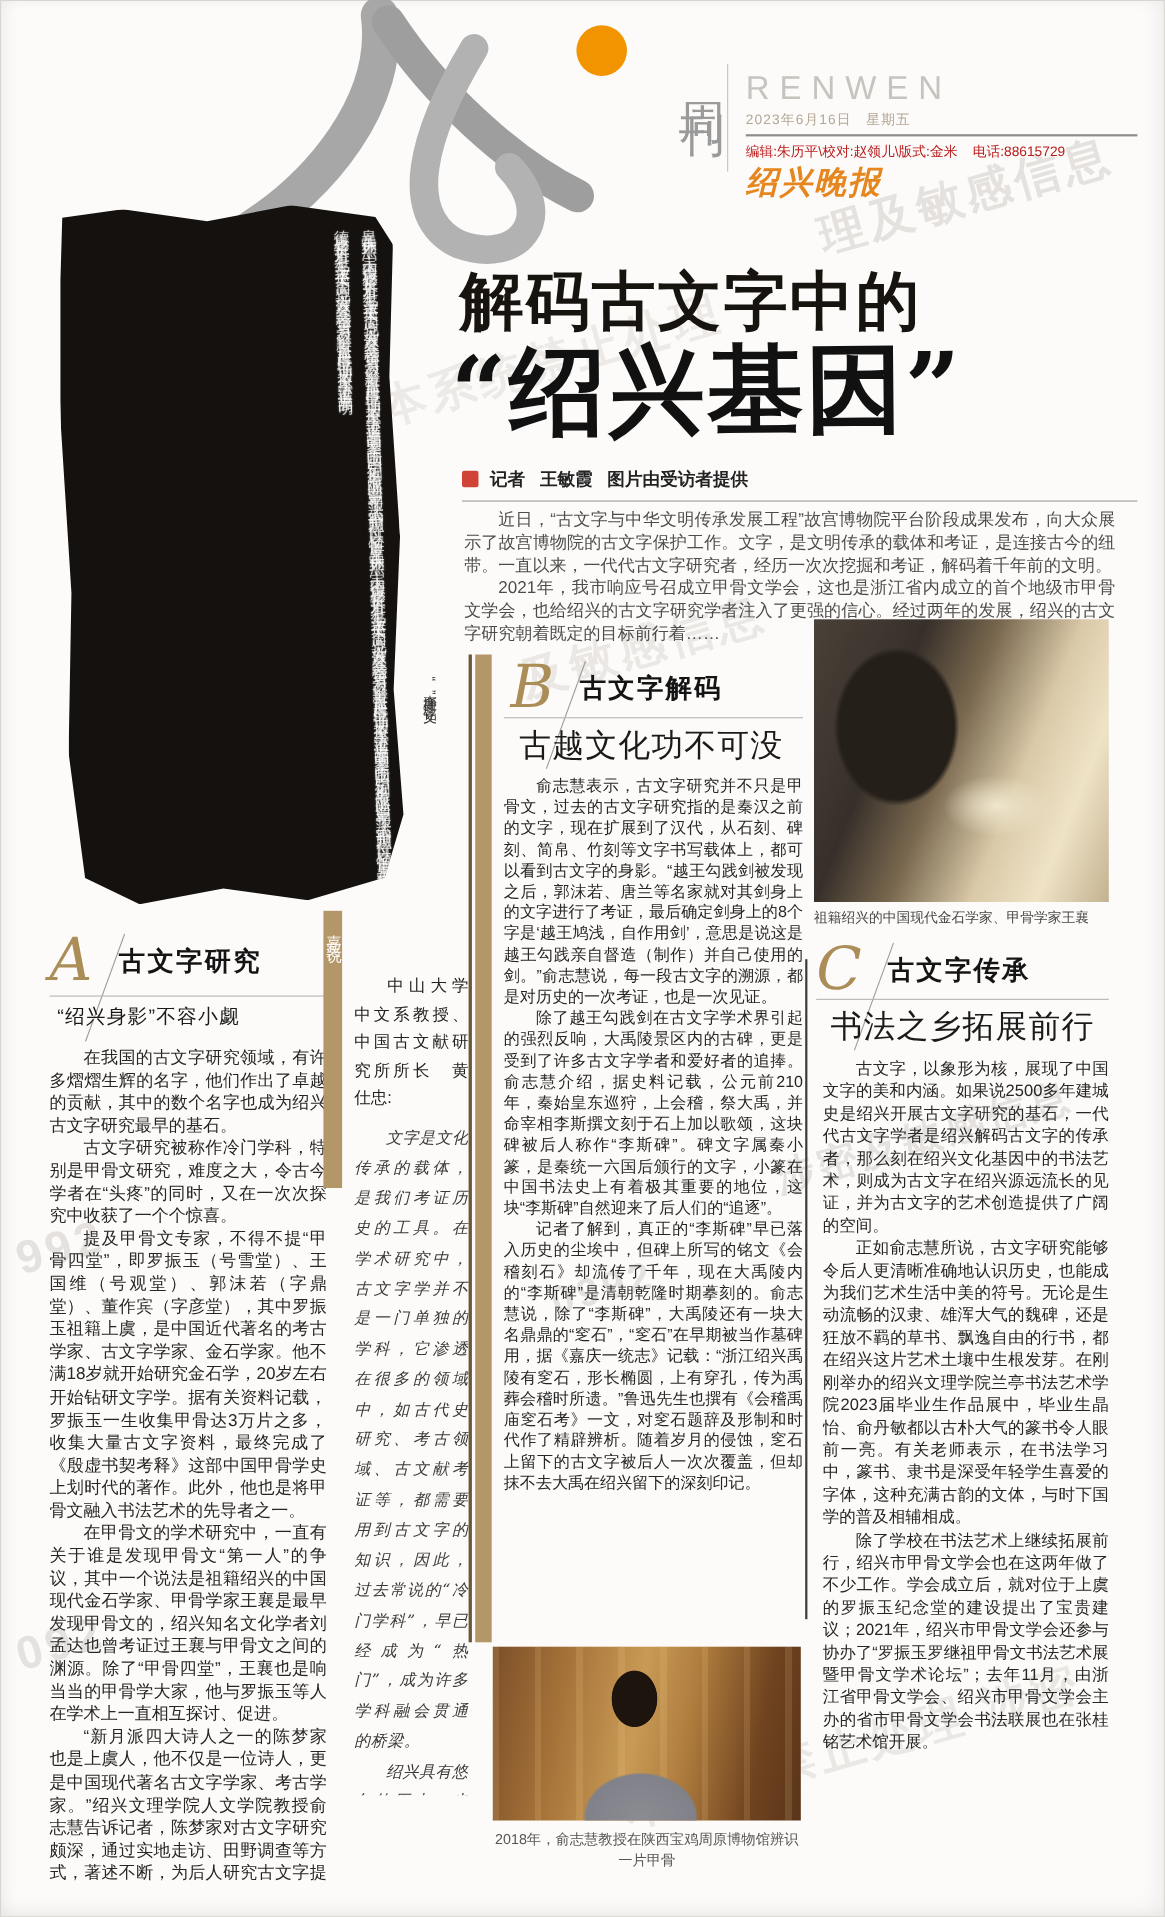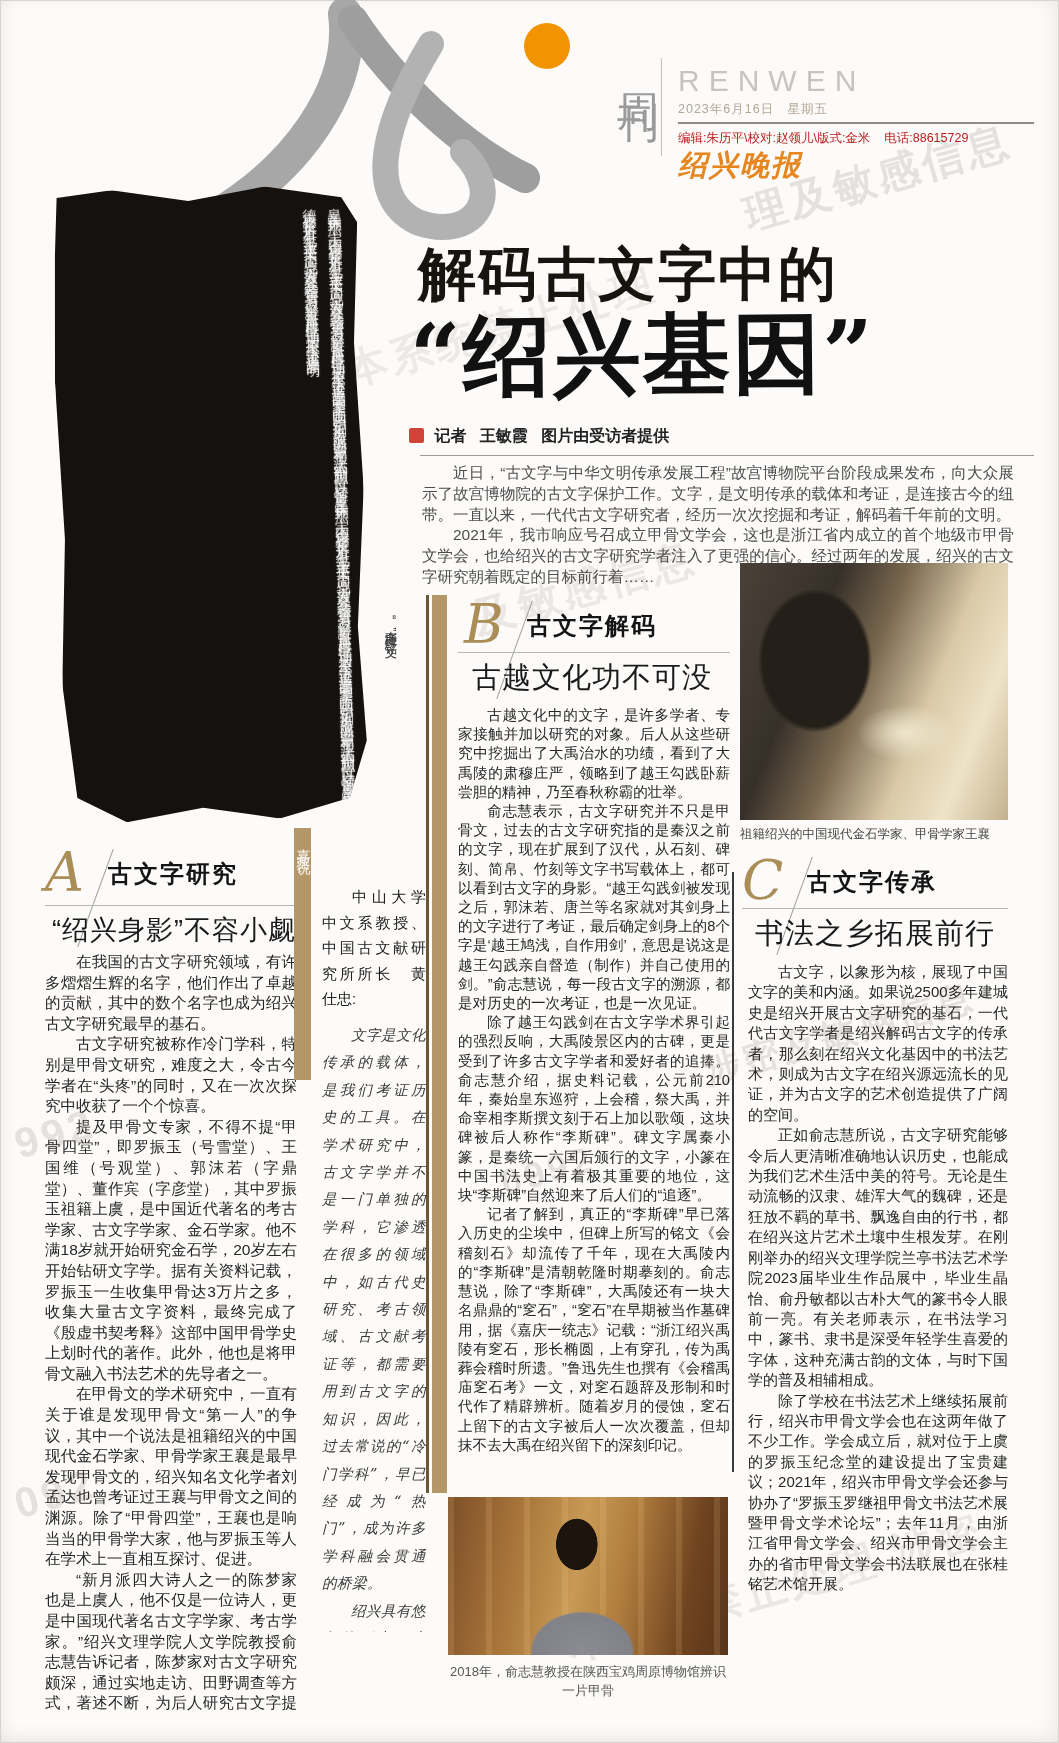--- a/index.html
+++ b/index.html
@@ -27,21 +27,21 @@
            clip-path:polygon(2% 1%,20% 0,45% 2%,70% 0,95% 2%,100% 6%,98% 25%,100% 48%,97% 70%,99% 88%,93% 97%,70% 100%,45% 98%,20% 100%,4% 96%,0 78%,2% 55%,0 30%,1% 10%);}
   .rub-text{writing-mode:vertical-rl;width:100%;height:100%;font-family:"DejaVu Serif",serif;
             font-size:14px;line-height:25px;letter-spacing:4px;color:rgba(255,255,255,.75);
             text-shadow:0 0 2px rgba(255,255,255,.35);}
   .rub-caption{left:382px;top:615px;font-size:12.5px;color:#333;letter-spacing:2px;}
 
   
   .hl1{left:418px;top:236px;font-size:58px;font-weight:900;color:#17130f;letter-spacing:2px;}
   .hl2{left:410px;top:296px;font-size:88px;font-weight:bold;color:#111;
        font-family:"DejaVu Serif",serif;letter-spacing:2px;transform:rotate(-.5deg);}
-  .byline{left:409px;top:426px;font-size:16px;font-weight:bold;color:#222;}
+  .byline{left:420px;top:426px;font-size:16px;font-weight:bold;color:#222;}
   .byline-icon{display:inline-block;width:15px;height:15px;background:#cf4436;border-radius:2px;
                margin-right:6px;vertical-align:-2px;}
   .intro-rule{left:420px;top:455px;width:614px;height:1px;background:#9b9b9b;}
   .intro{left:422px;top:463px;width:592px;font-size:15.5px;line-height:20.8px;color:#4c4c4c;}
 
   
   .sec-letter{font-family:"DejaVu Serif",serif;font-style:italic;font-size:54px;color:#ab8d58;line-height:1;}
   .sec-kicker{font-size:24px;font-weight:bold;color:#141414;letter-spacing:2px;}
   .sec-title{color:#1a1a1a;font-weight:500;letter-spacing:1px;}
   .slash{width:1px;background:#9c9c9c;height:104px;transform:rotate(20deg);}
@@ -133,21 +133,21 @@
   <div class="abs intro-rule"></div>
   <div class="abs intro">
     <p>近日，“古文字与中华文明传承发展工程”故宫博物院平台阶段成果发布，向大众展示了故宫博物院的古文字保护工作。文字，是文明传承的载体和考证，是连接古今的纽带。一直以来，一代代古文字研究者，经历一次次挖掘和考证，解码着千年前的文明。</p>
     <p>2021年，我市响应号召成立甲骨文学会，这也是浙江省内成立的首个地级市甲骨文学会，也给绍兴的古文字研究学者注入了更强的信心。经过两年的发展，绍兴的古文字研究朝着既定的目标前行着……</p>
   </div>
 
   <div class="abs sec-letter" style="left:45px;top:846px;">A</div>
   <div class="abs slash" style="left:95px;top:846px;"></div>
   <div class="abs sec-kicker" style="left:108px;top:858px;">古文字研究</div>
   <div class="abs sec-rule" style="left:45px;top:905px;width:250px;"></div>
-  <div class="abs sec-title" style="left:52px;top:912px;font-size:27px;">“绍兴身影”不容小觑</div>
+  <div class="abs sec-title" style="left:52px;top:912px;font-size:18px;">“绍兴身影”不容小觑</div>
   <div class="abs body-a" style="left:45px;top:952px;width:252px;height:762px;overflow:hidden;">
     <p>在我国的古文字研究领域，有许多熠熠生辉的名字，他们作出了卓越的贡献，其中的数个名字也成为绍兴古文字研究最早的基石。</p>
     <p>古文字研究被称作冷门学科，特别是甲骨文研究，难度之大，令古今学者在“头疼”的同时，又在一次次探究中收获了一个个惊喜。</p>
     <p>提及甲骨文专家，不得不提“甲骨四堂”，即罗振玉（号雪堂）、王国维（号观堂）、郭沫若（字鼎堂）、董作宾（字彦堂），其中罗振玉祖籍上虞，是中国近代著名的考古学家、古文字学家、金石学家。他不满18岁就开始研究金石学，20岁左右开始钻研文字学。据有关资料记载，罗振玉一生收集甲骨达3万片之多，收集大量古文字资料，最终完成了《殷虚书契考释》这部中国甲骨学史上划时代的著作。此外，他也是将甲骨文融入书法艺术的先导者之一。</p>
     <p>在甲骨文的学术研究中，一直有关于谁是发现甲骨文“第一人”的争议，其中一个说法是祖籍绍兴的中国现代金石学家、甲骨学家王襄是最早发现甲骨文的，绍兴知名文化学者刘孟达也曾考证过王襄与甲骨文之间的渊源。除了“甲骨四堂”，王襄也是响当当的甲骨学大家，他与罗振玉等人在学术上一直相互探讨、促进。</p>
     <p>“新月派四大诗人之一的陈梦家也是上虞人，他不仅是一位诗人，更是中国现代著名古文字学家、考古学家。”绍兴文理学院人文学院教授俞志慧告诉记者，陈梦家对古文字研究颇深，通过实地走访、田野调查等方式，著述不断，为后人研究古文字提供了非常详实的资料。</p>
   </div>
 
   <div class="abs guest-bar"></div>
   <div class="abs guest-bar-label vert">嘉宾说</div>
@@ -161,21 +161,20 @@
 
   <div class="abs bar2-dark"></div>
   <div class="abs bar2"></div>
 
   <div class="abs sec-letter" style="left:464px;top:598px;">B</div>
   <div class="abs slash" style="left:514px;top:598px;"></div>
   <div class="abs sec-kicker" style="left:527px;top:610px;">古文字解码</div>
   <div class="abs sec-rule" style="left:458px;top:652px;width:272px;"></div>
   <div class="abs sec-title" style="left:472px;top:658px;font-size:29px;">古越文化功不可没</div>
   <div class="abs body-b" style="left:458px;top:706px;width:272px;height:762px;overflow:hidden;">
-    <p>古越文化中的文字，是许多学者、专家接触并加以研究的对象。后人从这些研究中挖掘出了大禹治水的功绩，看到了大禹陵的肃穆庄严，领略到了越王勾践卧薪尝胆的精神，乃至春秋称霸的壮举。</p>
     <p>俞志慧表示，古文字研究并不只是甲骨文，过去的古文字研究指的是秦汉之前的文字，现在扩展到了汉代，从石刻、碑刻、简帛、竹刻等文字书写载体上，都可以看到古文字的身影。“越王勾践剑被发现之后，郭沫若、唐兰等名家就对其剑身上的文字进行了考证，最后确定剑身上的8个字是‘越王鸠浅，自作用剑’，意思是说这是越王勾践亲自督造（制作）并自己使用的剑。”俞志慧说，每一段古文字的溯源，都是对历史的一次考证，也是一次见证。</p>
     <p>除了越王勾践剑在古文字学术界引起的强烈反响，大禹陵景区内的古碑，更是受到了许多古文字学者和爱好者的追捧。俞志慧介绍，据史料记载，公元前210年，秦始皇东巡狩，上会稽，祭大禹，并命宰相李斯撰文刻于石上加以歌颂，这块碑被后人称作“李斯碑”。碑文字属秦小篆，是秦统一六国后颁行的文字，小篆在中国书法史上有着极其重要的地位，这块“李斯碑”自然迎来了后人们的“追逐”。</p>
     <p>记者了解到，真正的“李斯碑”早已落入历史的尘埃中，但碑上所写的铭文《会稽刻石》却流传了千年，现在大禹陵内的“李斯碑”是清朝乾隆时期摹刻的。俞志慧说，除了“李斯碑”，大禹陵还有一块大名鼎鼎的“窆石”，“窆石”在早期被当作墓碑用，据《嘉庆一统志》记载：“浙江绍兴禹陵有窆石，形长椭圆，上有穿孔，传为禹葬会稽时所遗。”鲁迅先生也撰有《会稽禹庙窆石考》一文，对窆石题辞及形制和时代作了精辟辨析。随着岁月的侵蚀，窆石上留下的古文字被后人一次次覆盖，但却抹不去大禹在绍兴留下的深刻印记。</p>
   </div>
 
   <div class="abs photo-yu"></div>
   <div class="abs cap-yu">2018年，俞志慧教授在陕西宝鸡周原博物馆辨识一片甲骨</div>
 
   <div class="abs col-divider"></div>
 

